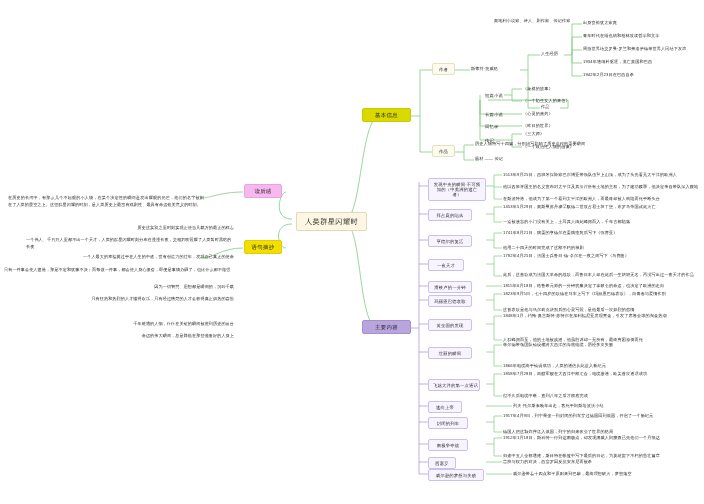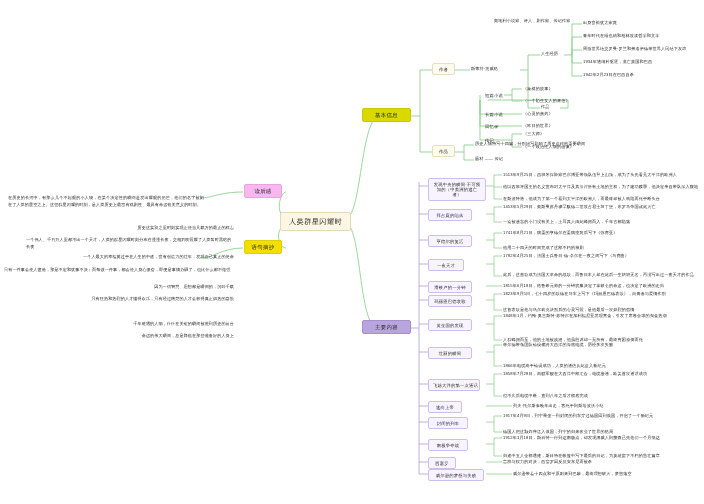--- a/index.html
+++ b/index.html
@@ -183,21 +183,21 @@
       <path d="M486,444 L494,444"></path>
         <path d="M494,438 L494,456"></path>
       <path d="M494,438 L502,438"></path>
         <path d="M494,456 L502,456"></path>
 
       <path d="M486,462 L502,462"></path>
       <path d="M486,474 L512,474"></path>
     </g>
   </svg>
 
-  <div class="node root" style="left:280px;top:212px;">人类群星闪耀时</div>
+  <div class="node root" style="left:296px;top:212px;">人类群星闪耀时</div>
 
   <div class="node l1 yellow" style="left:362px;top:108px;width:49px;">基本信息</div>
 
   <div class="node l1 purple" style="left:362px;top:320px;width:49px;">主要内容</div>
 
   <div class="node l1 pink" style="left:244px;top:184px;width:38px;">读后感</div>
 
   <div class="node l1 gold" style="left:244px;top:240px;width:38px;">语句摘抄</div>
 
   <div class="node l2" style="left:432px;top:63px;width:23px;">作者</div>

